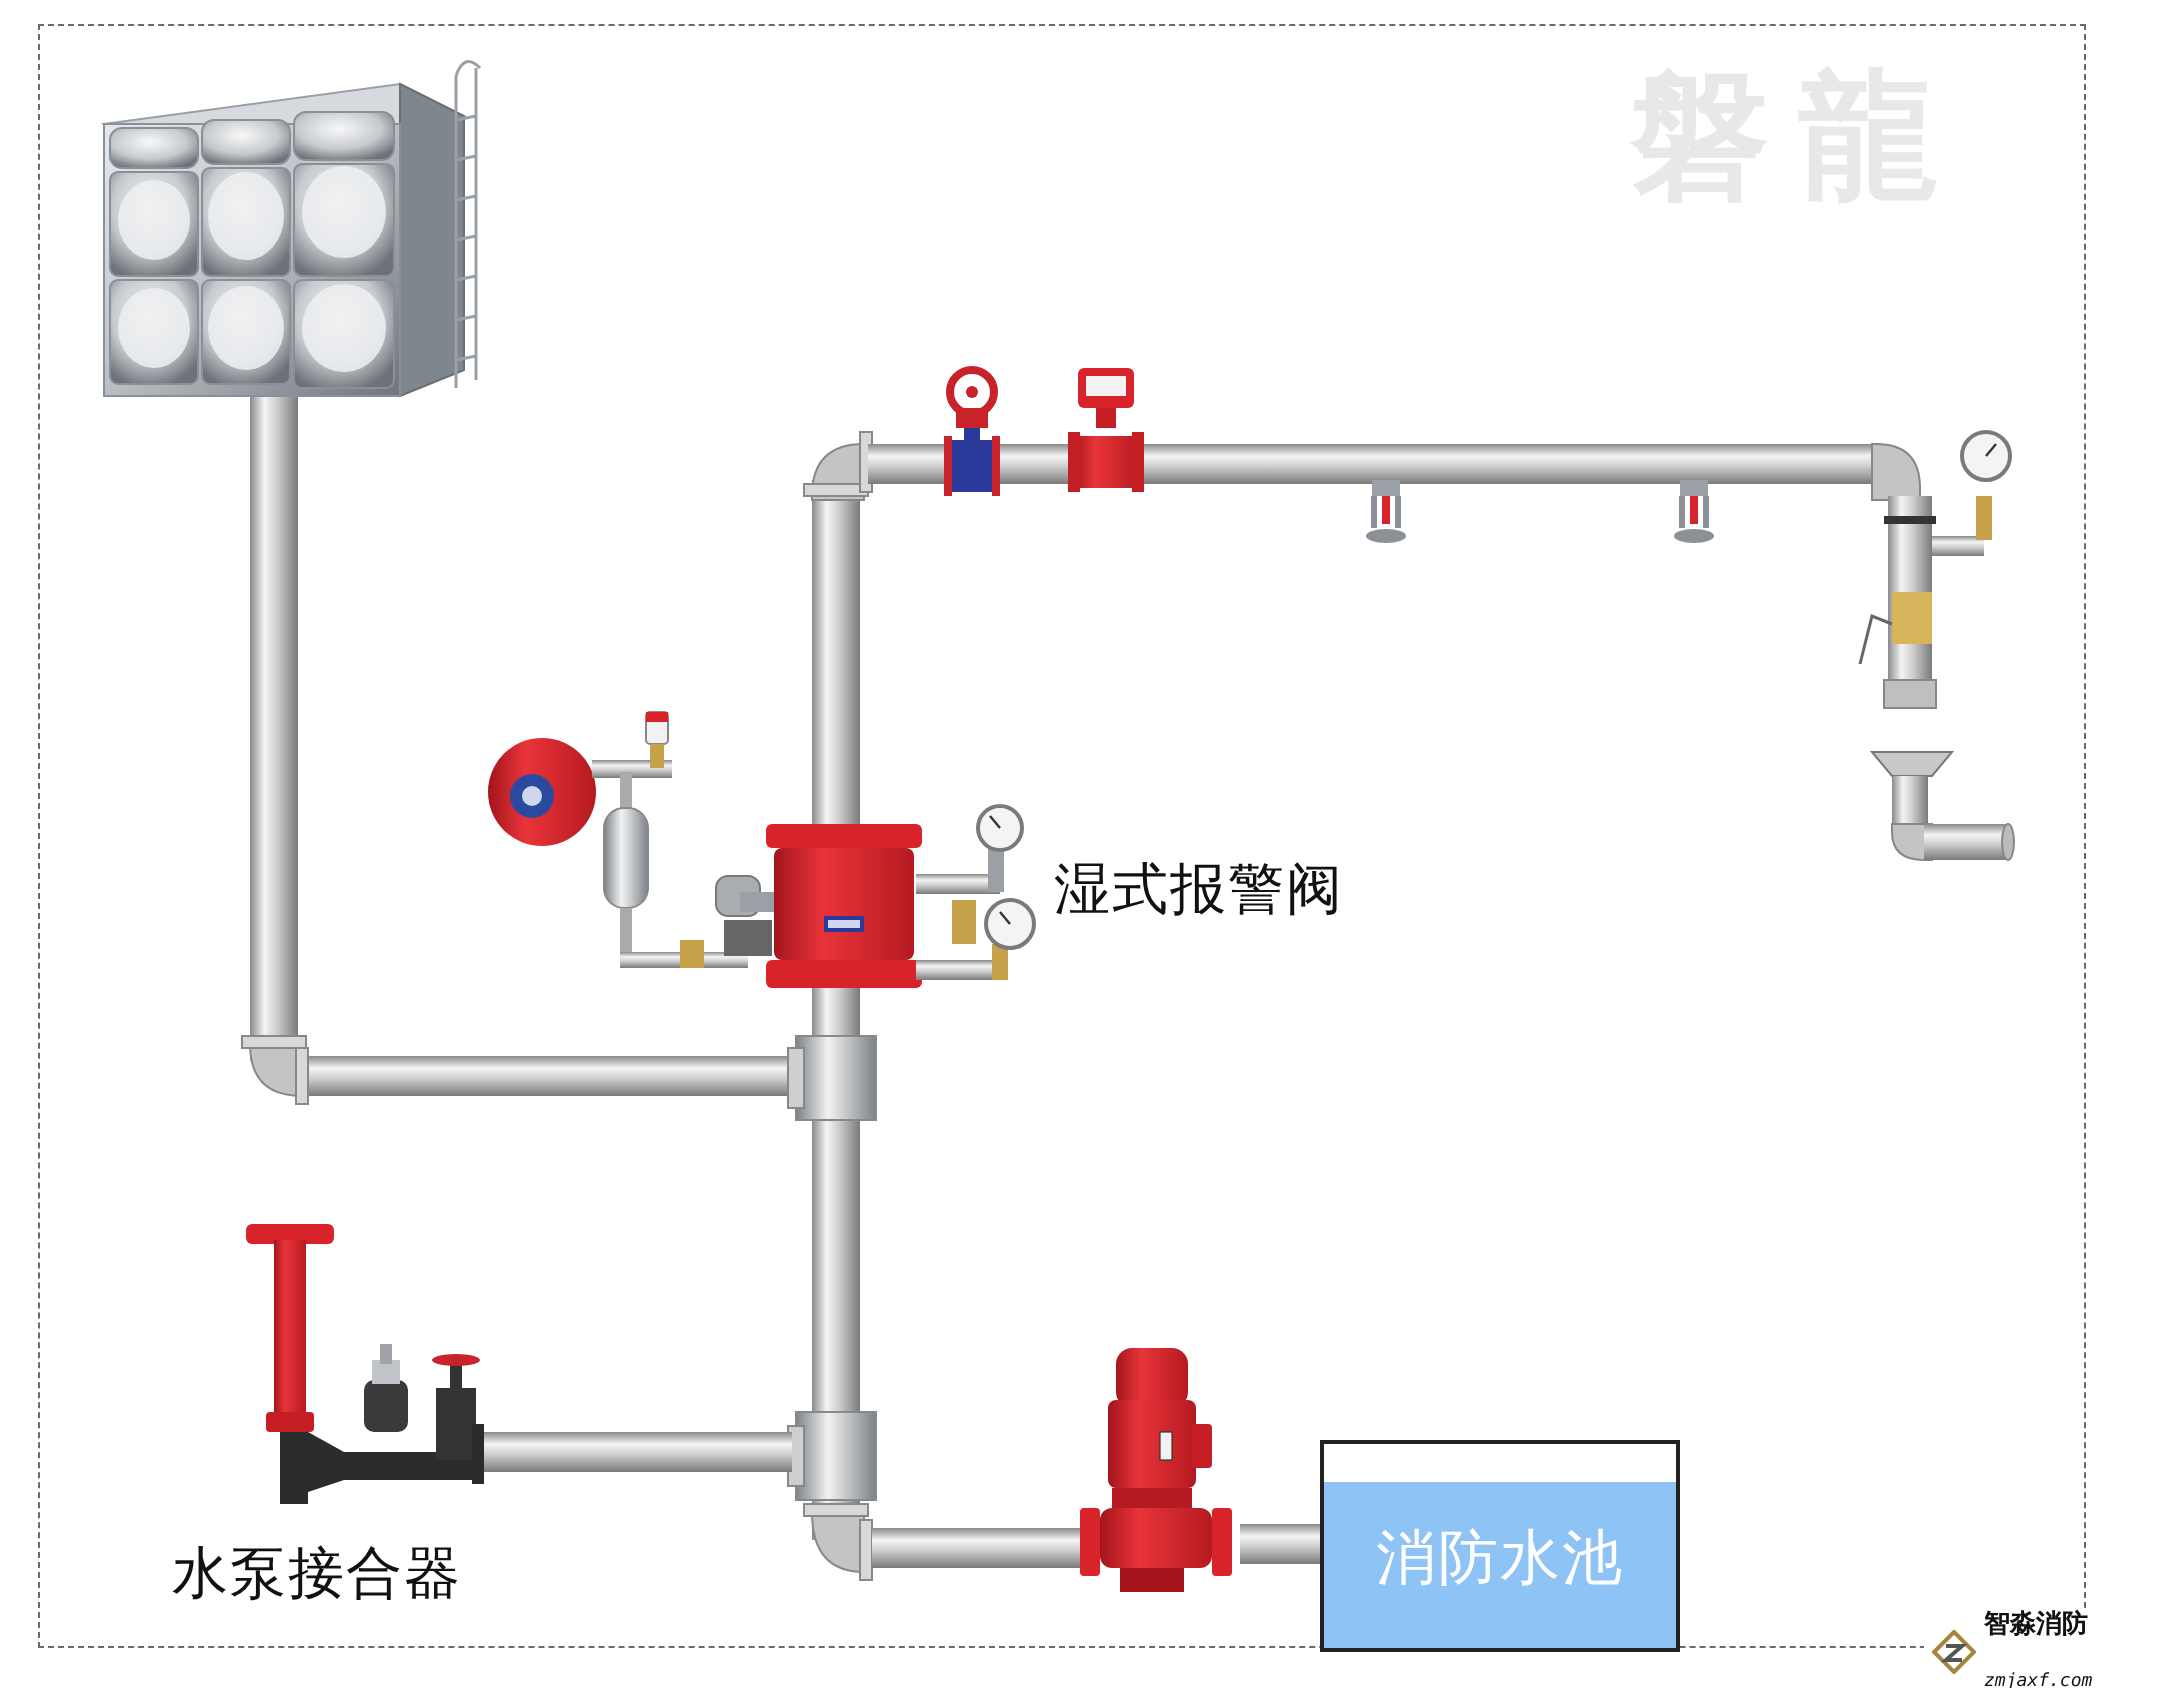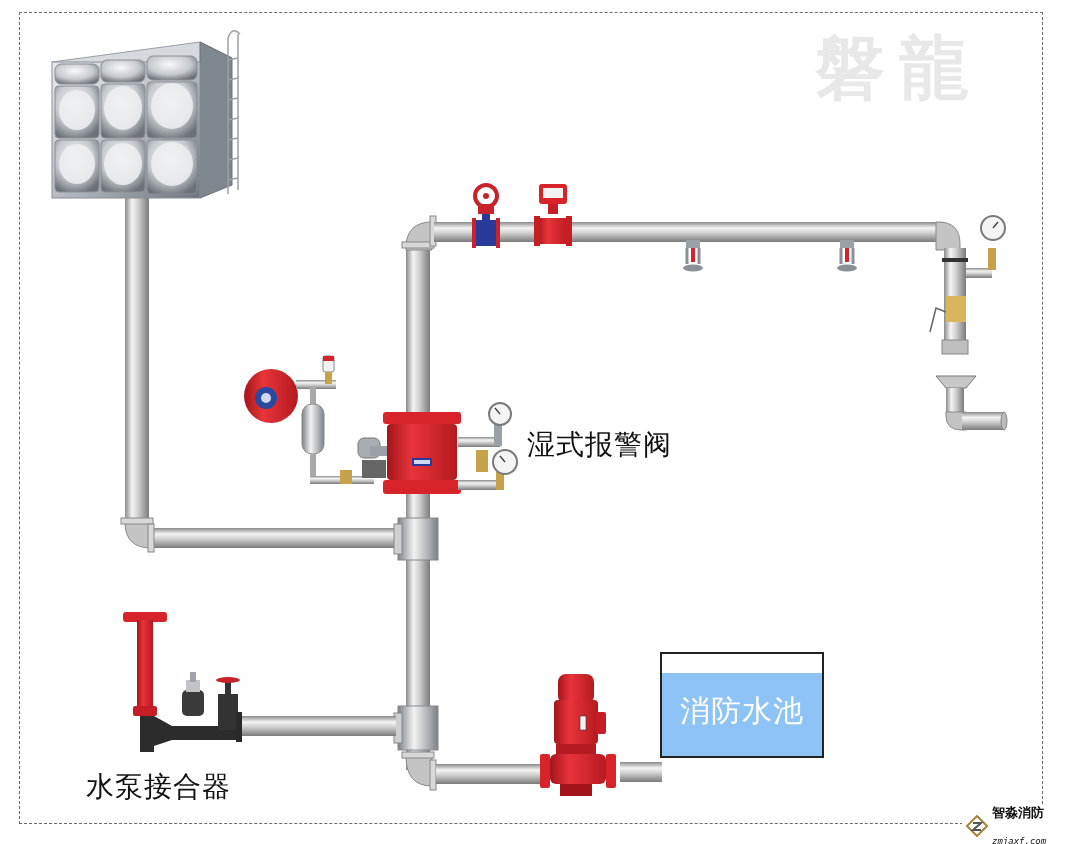--- a/index.html
+++ b/index.html
@@ -3,21 +3,21 @@
 <meta charset="utf-8">
 <style>
   html, body { margin: 0; padding: 0; background: #ffffff; }
   body { width: 1080px; height: 844px; position: relative; overflow: hidden; font-family: "DejaVu Sans", sans-serif; }
   .frame { position: absolute; left: 19px; top: 12px; width: 1024px; height: 812px; border: 1.5px dashed #6a6a6a; box-sizing: border-box; }
   svg.diagram { position: absolute; left: 0; top: 0; }
   .label { position: absolute; color: #111; font-family: "DejaVu Sans", sans-serif; white-space: nowrap; }
   .label-alarm-valve { left: 527px; top: 426px; font-size: 28px; letter-spacing: 1px; }
   .label-adapter { left: 86px; top: 768px; font-size: 28px; letter-spacing: 1px; }
   .watermark { position: absolute; left: 815px; top: 22px; font-size: 70px; font-weight: bold; color: #e8e8e8; letter-spacing: 14px; font-family: "DejaVu Serif", serif; }
-  .pool { position: absolute; left: 660px; top: 652px; width: 164px; height: 106px; border: 2px solid #222; box-sizing: border-box; background: #ffffff; }
+  .pool { position: absolute; left: 660px; top: 720px; width: 180px; height: 106px; border: 2px solid #222; box-sizing: border-box; background: #ffffff; }
   .pool-water { position: absolute; left: 0; right: 0; top: 19px; bottom: 0; background: #8ec3f6; display: flex; align-items: center; justify-content: center; }
   .pool-label { color: #ffffff; font-size: 30px; letter-spacing: 1px; margin-top: -6px; }
   .brand { position: absolute; left: 962px; top: 806px; display: flex; align-items: center; background: #fff; padding-left: 4px; }
   .brand-logo { width: 22px; height: 22px; margin-right: 4px; }
   .brand-text { display: flex; flex-direction: column; line-height: 1; }
   .brand-name { font-size: 13px; font-weight: bold; color: #111; }
   .brand-url { font-size: 9px; font-family: "DejaVu Sans Mono", monospace; color: #111; margin-top: 18px; font-style: italic; }
 </style>
 </head>
 <body>

